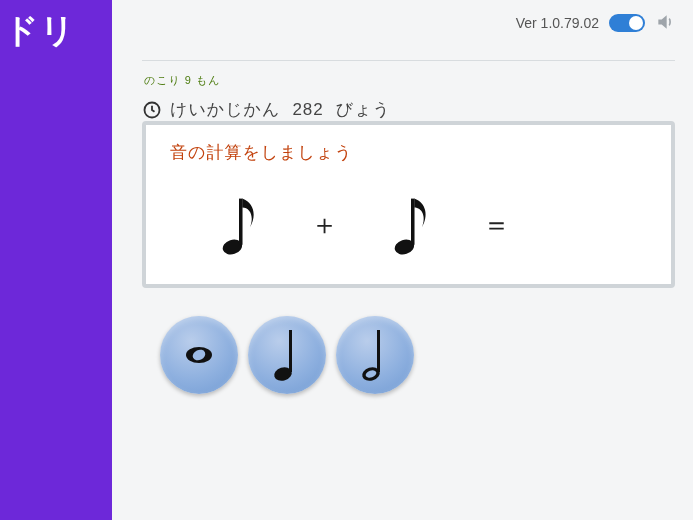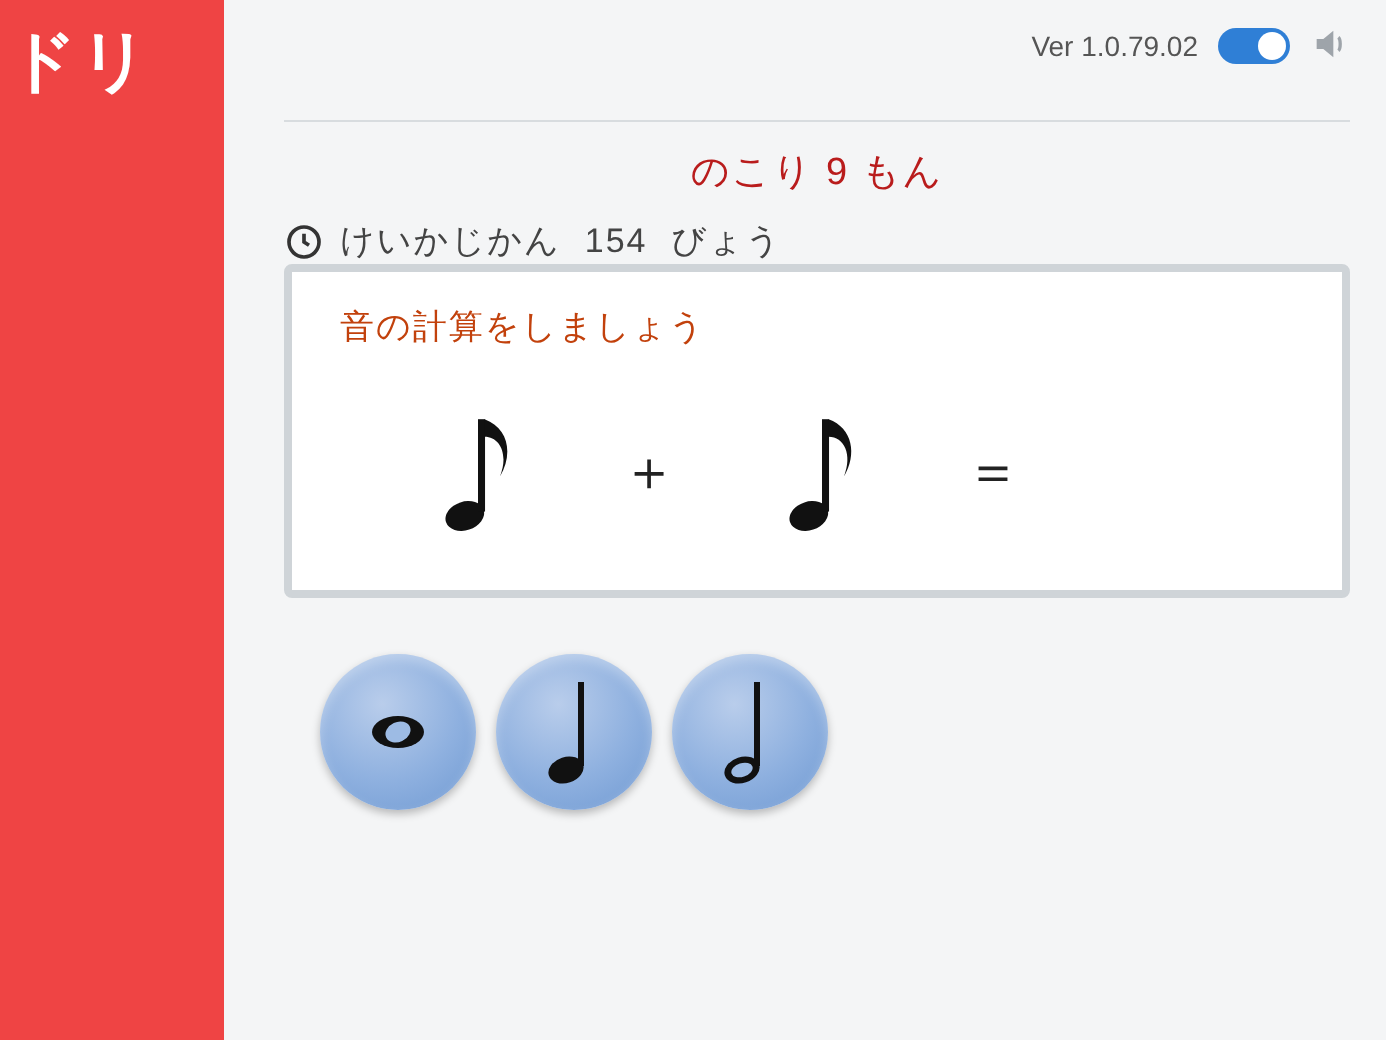--- a/index.html
+++ b/index.html
@@ -1,27 +1,27 @@
 <!DOCTYPE html>
 <html><head>
 <meta charset="utf-8">
 <style>
   * { box-sizing: border-box; margin: 0; padding: 0; }
   html, body { width: 693px; height: 520px; font-family: "Hiragino Kaku Gothic ProN", "Meiryo", sans-serif; background: #f4f5f6; }
   .app { display: flex; width: 100%; height: 100%; }
-  .sidebar { width: 112px; height: 100%; background: #ef4444; color: #fff; position: relative; overflow: hidden; }
+  .sidebar { width: 112px; height: 100%; background: #6d28d9; color: #fff; position: relative; overflow: hidden; }
   .logo { position: absolute; top: 8px; left: 4px; font-size: 34px; font-weight: 800; letter-spacing: 1px; }
   .logo .slash { font-style: italic; font-weight: 900; }
   .main { flex: 1; display: flex; flex-direction: column; padding: 6px 18px 0 30px; }
   .topbar { display: flex; justify-content: flex-end; align-items: center; gap: 10px; height: 34px; color: #555; font-size: 14px; }
   .toggle { width: 36px; height: 18px; border-radius: 9px; background: #2f7fd6; position: relative; }
   .toggle .knob { position: absolute; right: 2px; top: 2px; width: 14px; height: 14px; background: #fff; border-radius: 50%; }
   .sound-icon { color: #9ea4aa; }
   .divider { height: 1px; background: #d8dcdf; margin: 20px 0 8px; }
-  .remaining { text-align: center; color: #b91c1c; font-size: 19px; padding: 4px 2px 10px; letter-spacing: 1px; }
+  .remaining { text-align: left; color: #4d7c0f; font-size: 11px; padding: 4px 2px 10px; letter-spacing: 1px; }
   .timer-row { display: flex; align-items: center; gap: 8px; color: #444; font-size: 17px; letter-spacing: 1px; }
   .timer-row .clock { display: inline-flex; }
   .timer-row .num { margin: 0 4px; }
   .question-card { border: 4px solid #cfd4d8; border-radius: 4px; background: #fff; padding: 16px 24px 22px; }
   .instruction { color: #c2410c; font-size: 17px; margin-bottom: 22px; letter-spacing: 1px; }
   .equation { display: flex; align-items: center; justify-content: center; gap: 50px; padding: 6px 10px 4px; }
   .equation .op { font-size: 28px; color: #222; }
   .equation svg { display: block; }
   .answers { display: flex; gap: 10px; margin-top: 28px; padding-left: 18px; }
   .answer-btn { width: 78px; height: 78px; border-radius: 50%; background: radial-gradient(circle at 40% 32%, #b9cdeb 0%, #8eb0df 55%, #6f99d2 100%); border: none; cursor: pointer; display: flex; align-items: center; justify-content: center; box-shadow: 0 2px 4px rgba(0,0,0,.25), inset 0 3px 6px rgba(255,255,255,.35); }
@@ -62,21 +62,21 @@
     </div>
 
     <div class="timer-row">
       <span class="clock">
         <svg width="20" height="20" viewBox="0 0 24 24" fill="none" stroke="#333" stroke-width="2.2">
           <circle cx="12" cy="12" r="9"></circle>
           <path d="M12 7v5l3 2"></path>
         </svg>
       </span>
       <span>けいかじかん</span>
-      <span class="num">154</span>
+      <span class="num">282</span>
       <span>びょう</span>
     </div>
 
     <section class="question-card">
       <div class="instruction">音の計算をしましょう</div>
       <div class="equation">
         <span>
           <svg width="44" height="66" viewBox="0 0 40 60">
             <ellipse cx="14" cy="50" rx="9" ry="6.5" fill="#111" transform="rotate(-18 14 50)"></ellipse>
             <rect x="20" y="6" width="3.2" height="42" fill="#111"></rect>

